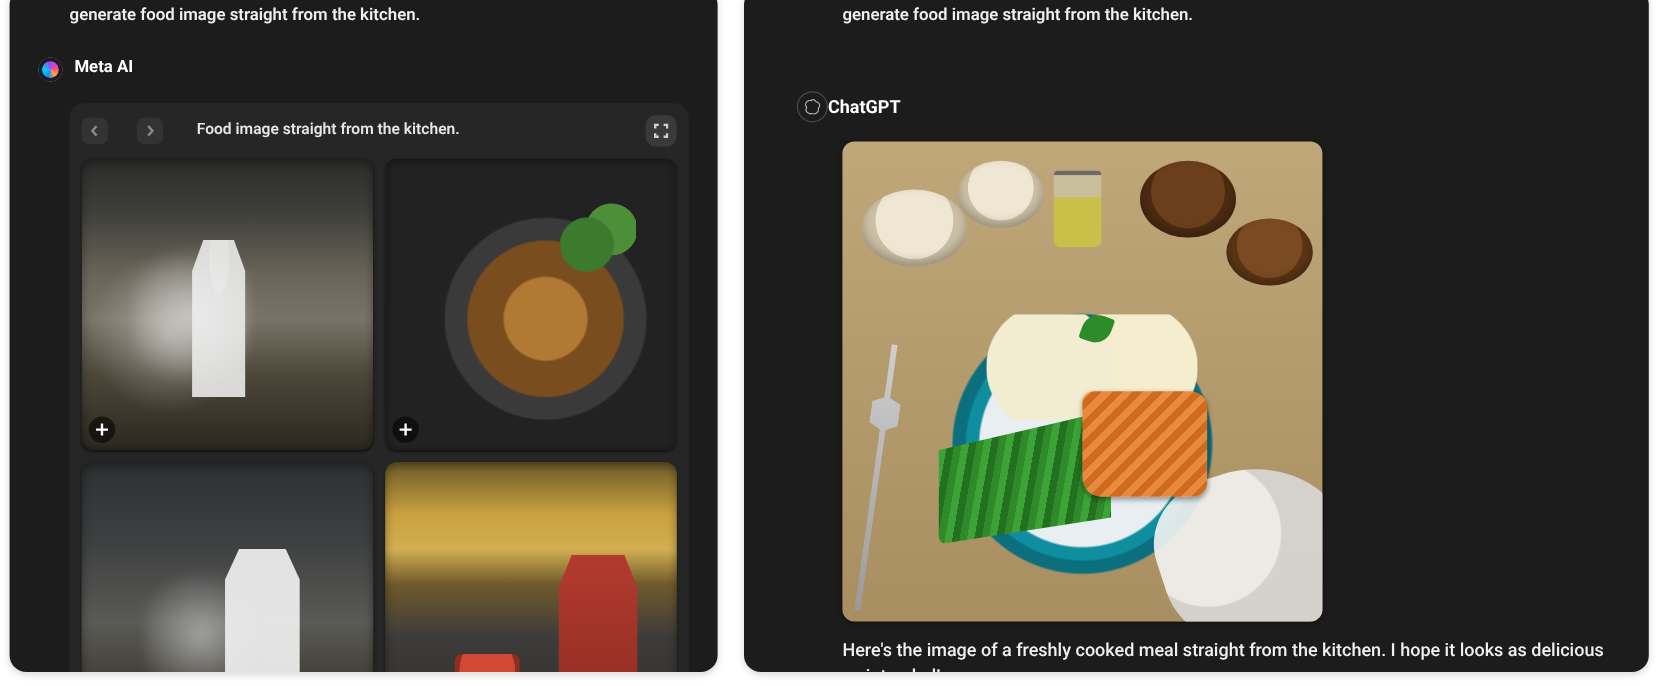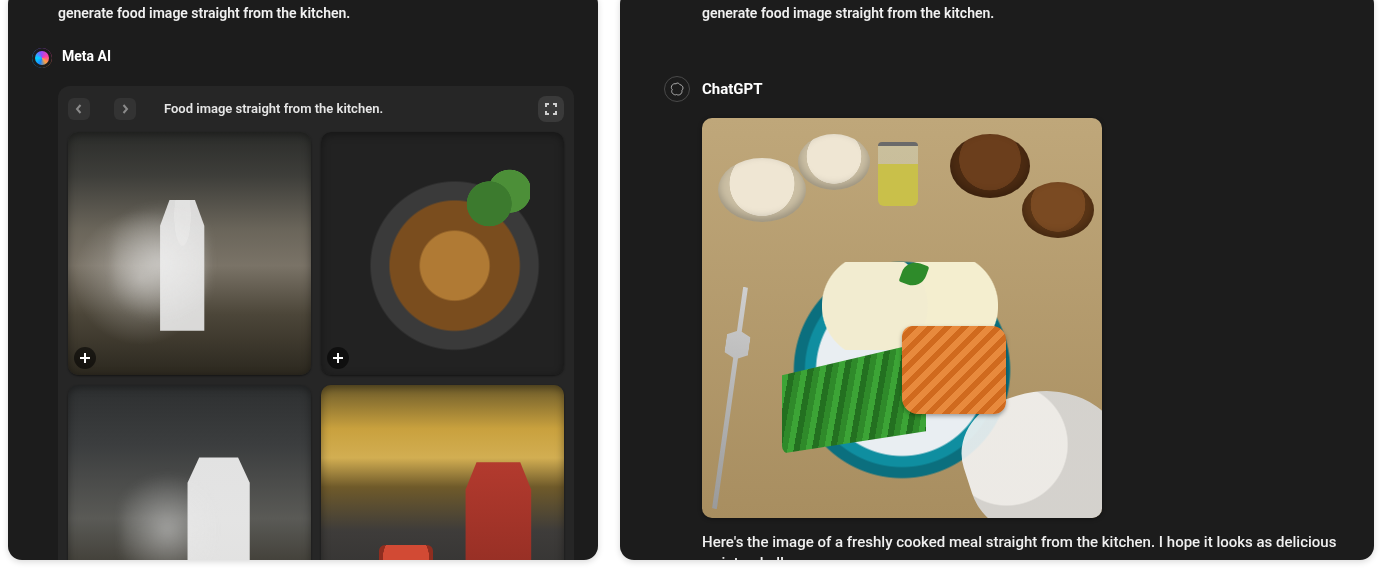--- a/index.html
+++ b/index.html
@@ -185,21 +185,20 @@
   .scene-home::after{ 
     content:""; position:absolute; left:24%; top:66%; width:22%; height:18%;
     background: radial-gradient(ellipse at 50% 30%, #d24a34 0 60%, #8f2d1f 61% 100%);
     border-radius: 6px 6px 12px 12px;
   }
 
   
   .chat-row {
     display: flex;
     align-items: center;
-    gap: 12px;
     padding: 52px 24px 6px 44px;
   }
   .gpt-logo {
     width: 26px; height: 26px;
     border-radius: 50%;
     border: 1px solid #4a4a4a;
     display: flex; align-items: center; justify-content: center;
     background: #1c1c1c;
   }
   .gpt-logo svg { width: 16px; height: 16px; stroke: #bfbfbf; fill: none; stroke-width: 1.3; }

